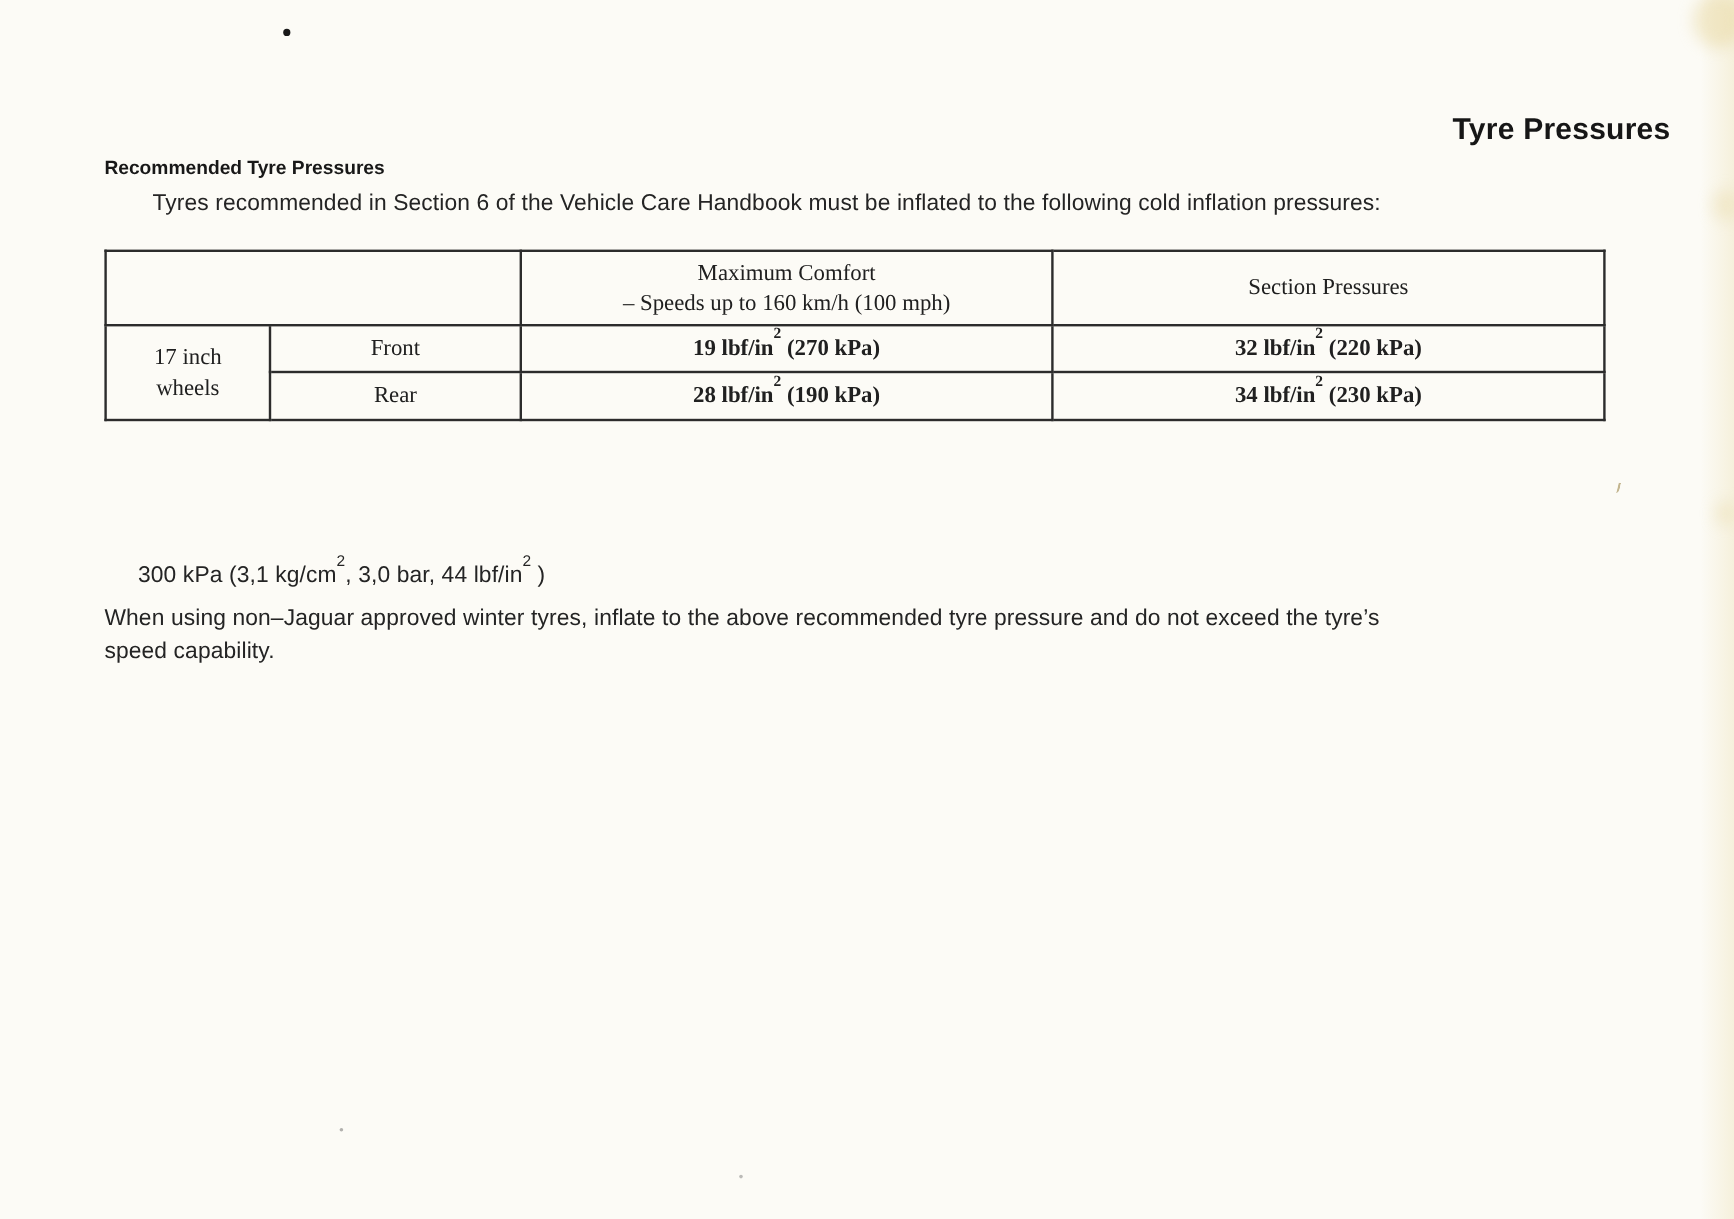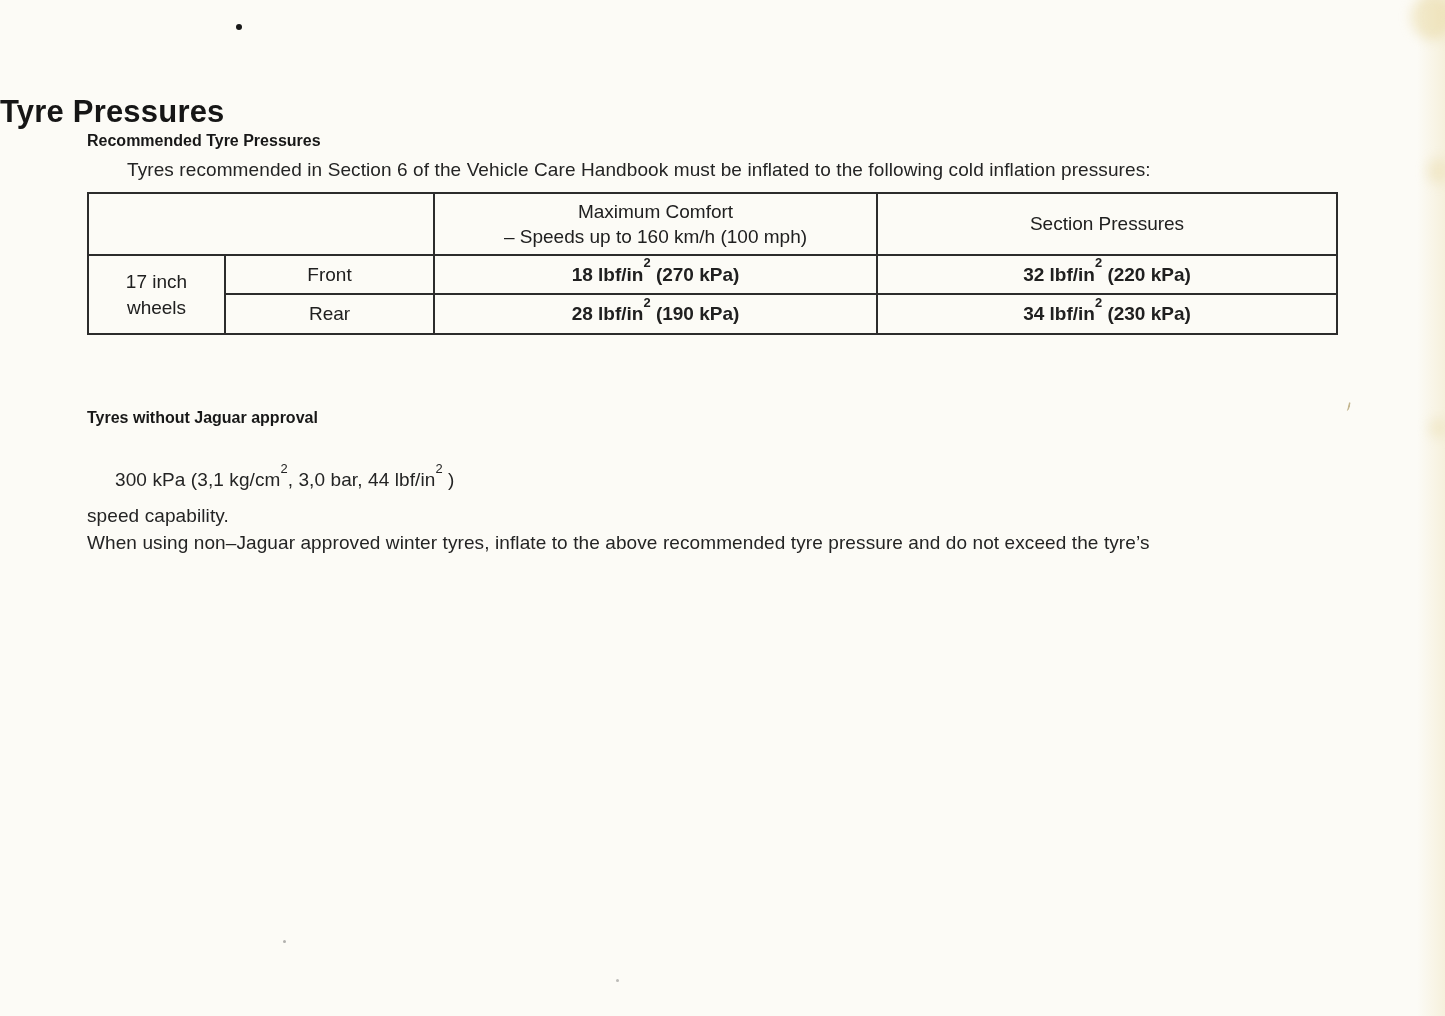--- a/index.html
+++ b/index.html
@@ -51,22 +51,22 @@
     border-right: 2px solid rgba(150,125,60,0.55);
     border-radius: 0 0 60% 0;
     transform: rotate(12deg);
     pointer-events: none;
   }
 
   .title {
     position: absolute;
     left: 0; top: 94px;
     width: 1392px;
-    text-align: left;
-    font-size: 31px;
+    text-align: right;
+    font-size: 25px;
     font-weight: bold;
     letter-spacing: 0.2px;
     color: #161616;
   }
   .h2 {
     position: absolute;
     left: 87px;
     font-size: 16px;
     font-weight: bold;
     color: #181818;
@@ -81,24 +81,25 @@
     color: #242424;
     letter-spacing: 0.1px;
   }
   .intro1 { top: 159px; margin-left: 40px; }
   .intro2 { top: 437px; }
   .pressure-line { top: 469px; margin-left: 28px; }
   .winter { top: 502px; line-height: 27px; width: 1260px; }
 
   table.pressures {
     position: absolute;
-    left: 87px; top: 192px;
+    left: 87px; top: 208px;
     width: 1249px;
     border-collapse: collapse;
     table-layout: fixed;
+    font-family: Liberation Serif, serif;
   }
   table.pressures td {
     border: 2px solid #2c2c2c;
     text-align: center;
     vertical-align: middle;
     font-size: 19px;
     color: #202020;
     padding: 0;
   }
   tr.hdr td { height: 62px; }
@@ -149,33 +150,32 @@
         <div>– Speeds up to 160 km/h (100 mph)</div>
       </td>
       <td class="head">Section Pressures</td>
     </tr>
     <tr class="r1">
       <td class="wheel" rowspan="2">
         <div>17 inch</div>
         <div>wheels</div>
       </td>
       <td class="pos">Front</td>
-      <td class="val"><span>18 lbf/in</span><sup class="sq">2</sup><span> (270 kPa)</span></td>
+      <td class="val"><span>19 lbf/in</span><sup class="sq">2</sup><span> (270 kPa)</span></td>
       <td class="val"><span>32 lbf/in</span><sup class="sq">2</sup><span> (220 kPa)</span></td>
     </tr>
     <tr class="r2">
       <td class="pos">Rear</td>
       <td class="val"><span>28 lbf/in</span><sup class="sq">2</sup><span> (190 kPa)</span></td>
       <td class="val"><span>34 lbf/in</span><sup class="sq">2</sup><span> (230 kPa)</span></td>
     </tr>
   </tbody>
     </table>
 
-  <div class="h2 noappr">Tyres without Jaguar approval</div>
 
   <div class="body-text pressure-line"><span>300 kPa (3,1 kg/cm</span><sup class="sq">2</sup><span>, 3,0 bar, 44 lbf/in</span><sup class="sq">2</sup><span> )</span></div>
 
   <div class="body-text winter">
+    <div>When using non–Jaguar approved winter tyres, inflate to the above recommended tyre pressure and do not exceed the tyre’s</div>
     <div>speed capability.</div>
-    <div>When using non–Jaguar approved winter tyres, inflate to the above recommended tyre pressure and do not exceed the tyre’s</div>
   </div>
 
 </div>
 
 </body></html>

